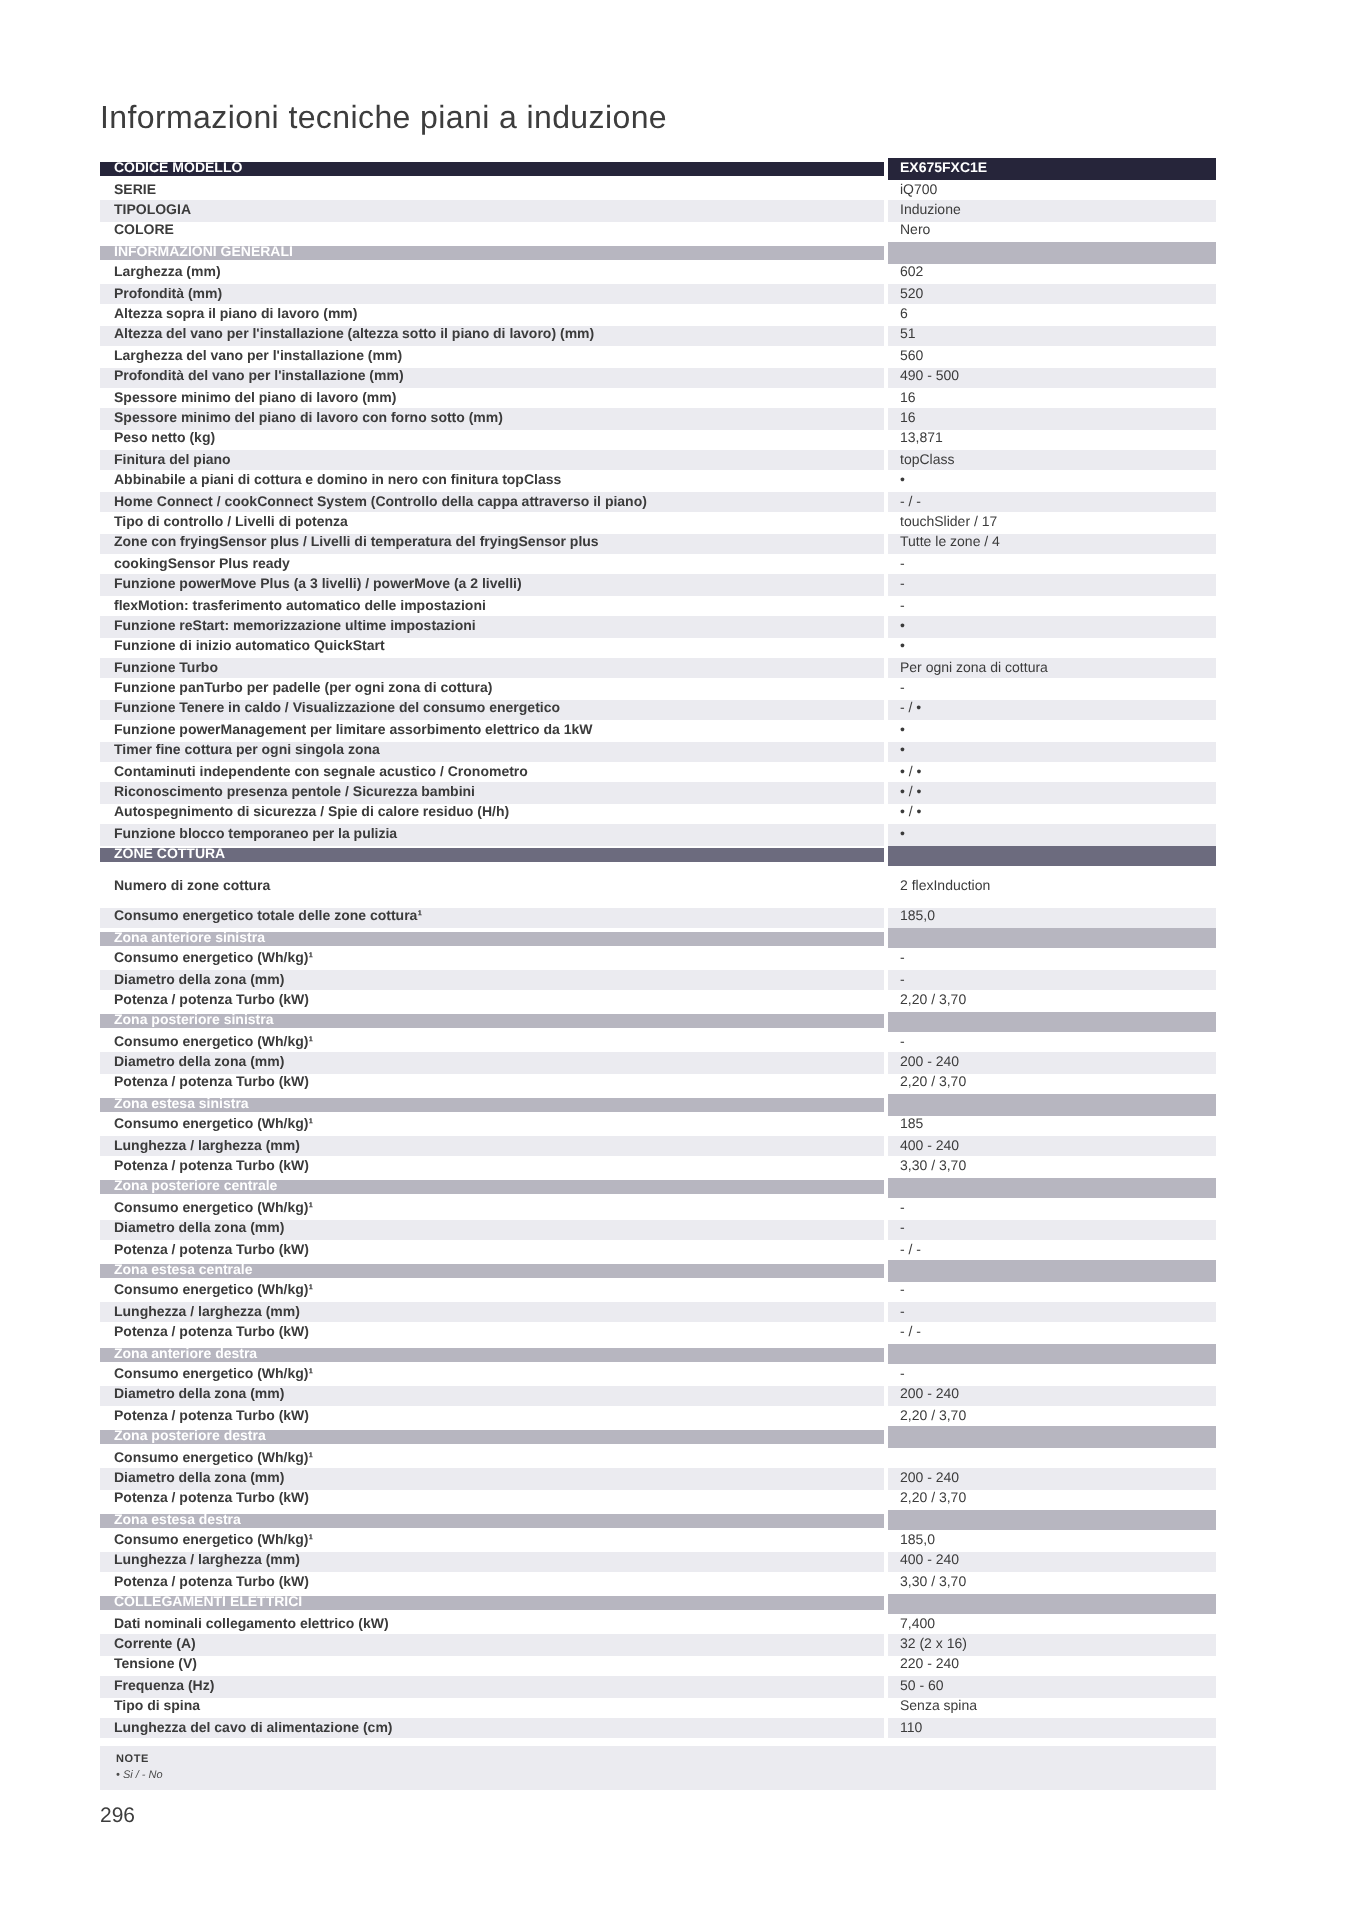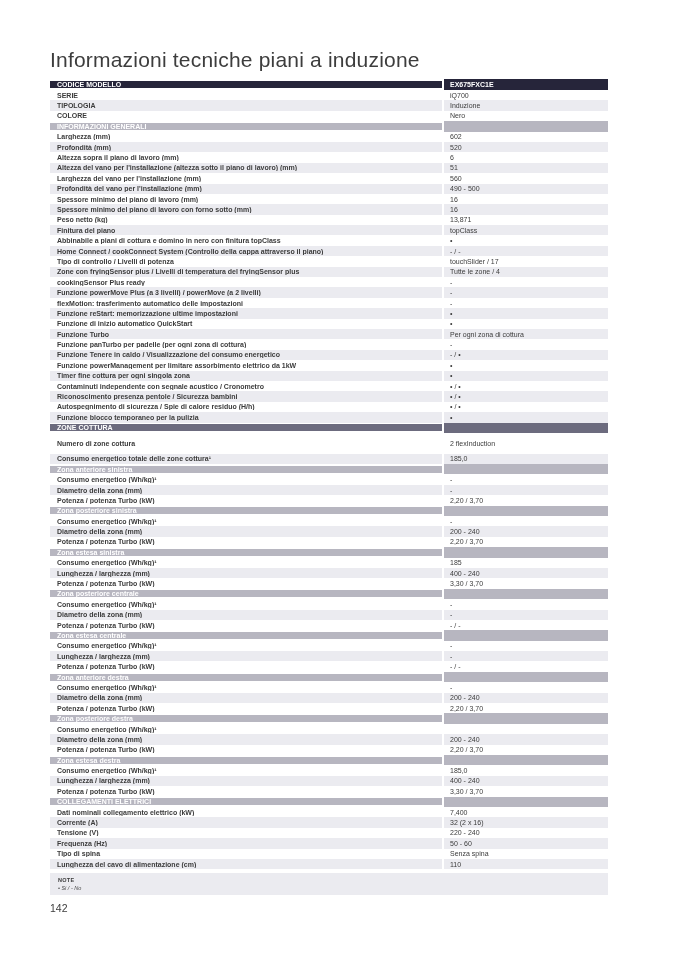--- a/index.html
+++ b/index.html
@@ -7,21 +7,21 @@
   .page {
     position:relative;
     width:677px; height:958px;
     background:#ffffff;
     font-family:"Liberation Sans", sans-serif;
     color:#3b3b3b;
     overflow:hidden;
   }
   .content { padding:50px 69px 0 50px; }
   .doc-title {
-    font-size:21px; font-weight:400; color:#3d3d3d;
+    font-size:16px; font-weight:400; color:#3d3d3d;
     line-height:20px; letter-spacing:0.2px;
     margin-bottom:9px;
   }
   .spec-table { width:558px; }
   .trow { display:flex; align-items:center; height:10.4px; }
   .trow .c-label {
     flex:0 0 392px; padding-left:7px;
     font-size:7px; font-weight:bold; color:#3b3b3b;
     white-space:nowrap; overflow:hidden;
   }
@@ -367,16 +367,16 @@
             <div class="c-value">110</div>
           </div>
         </div>
     </div>
 
     <div class="note-box">
       <div class="note-title">NOTE</div>
       <div class="note-body">• Si / - No</div>
     </div>
 
-    <div class="page-number">142</div>
+    <div class="page-number">296</div>
 
   </div>
 </div>
 
 </body></html>

